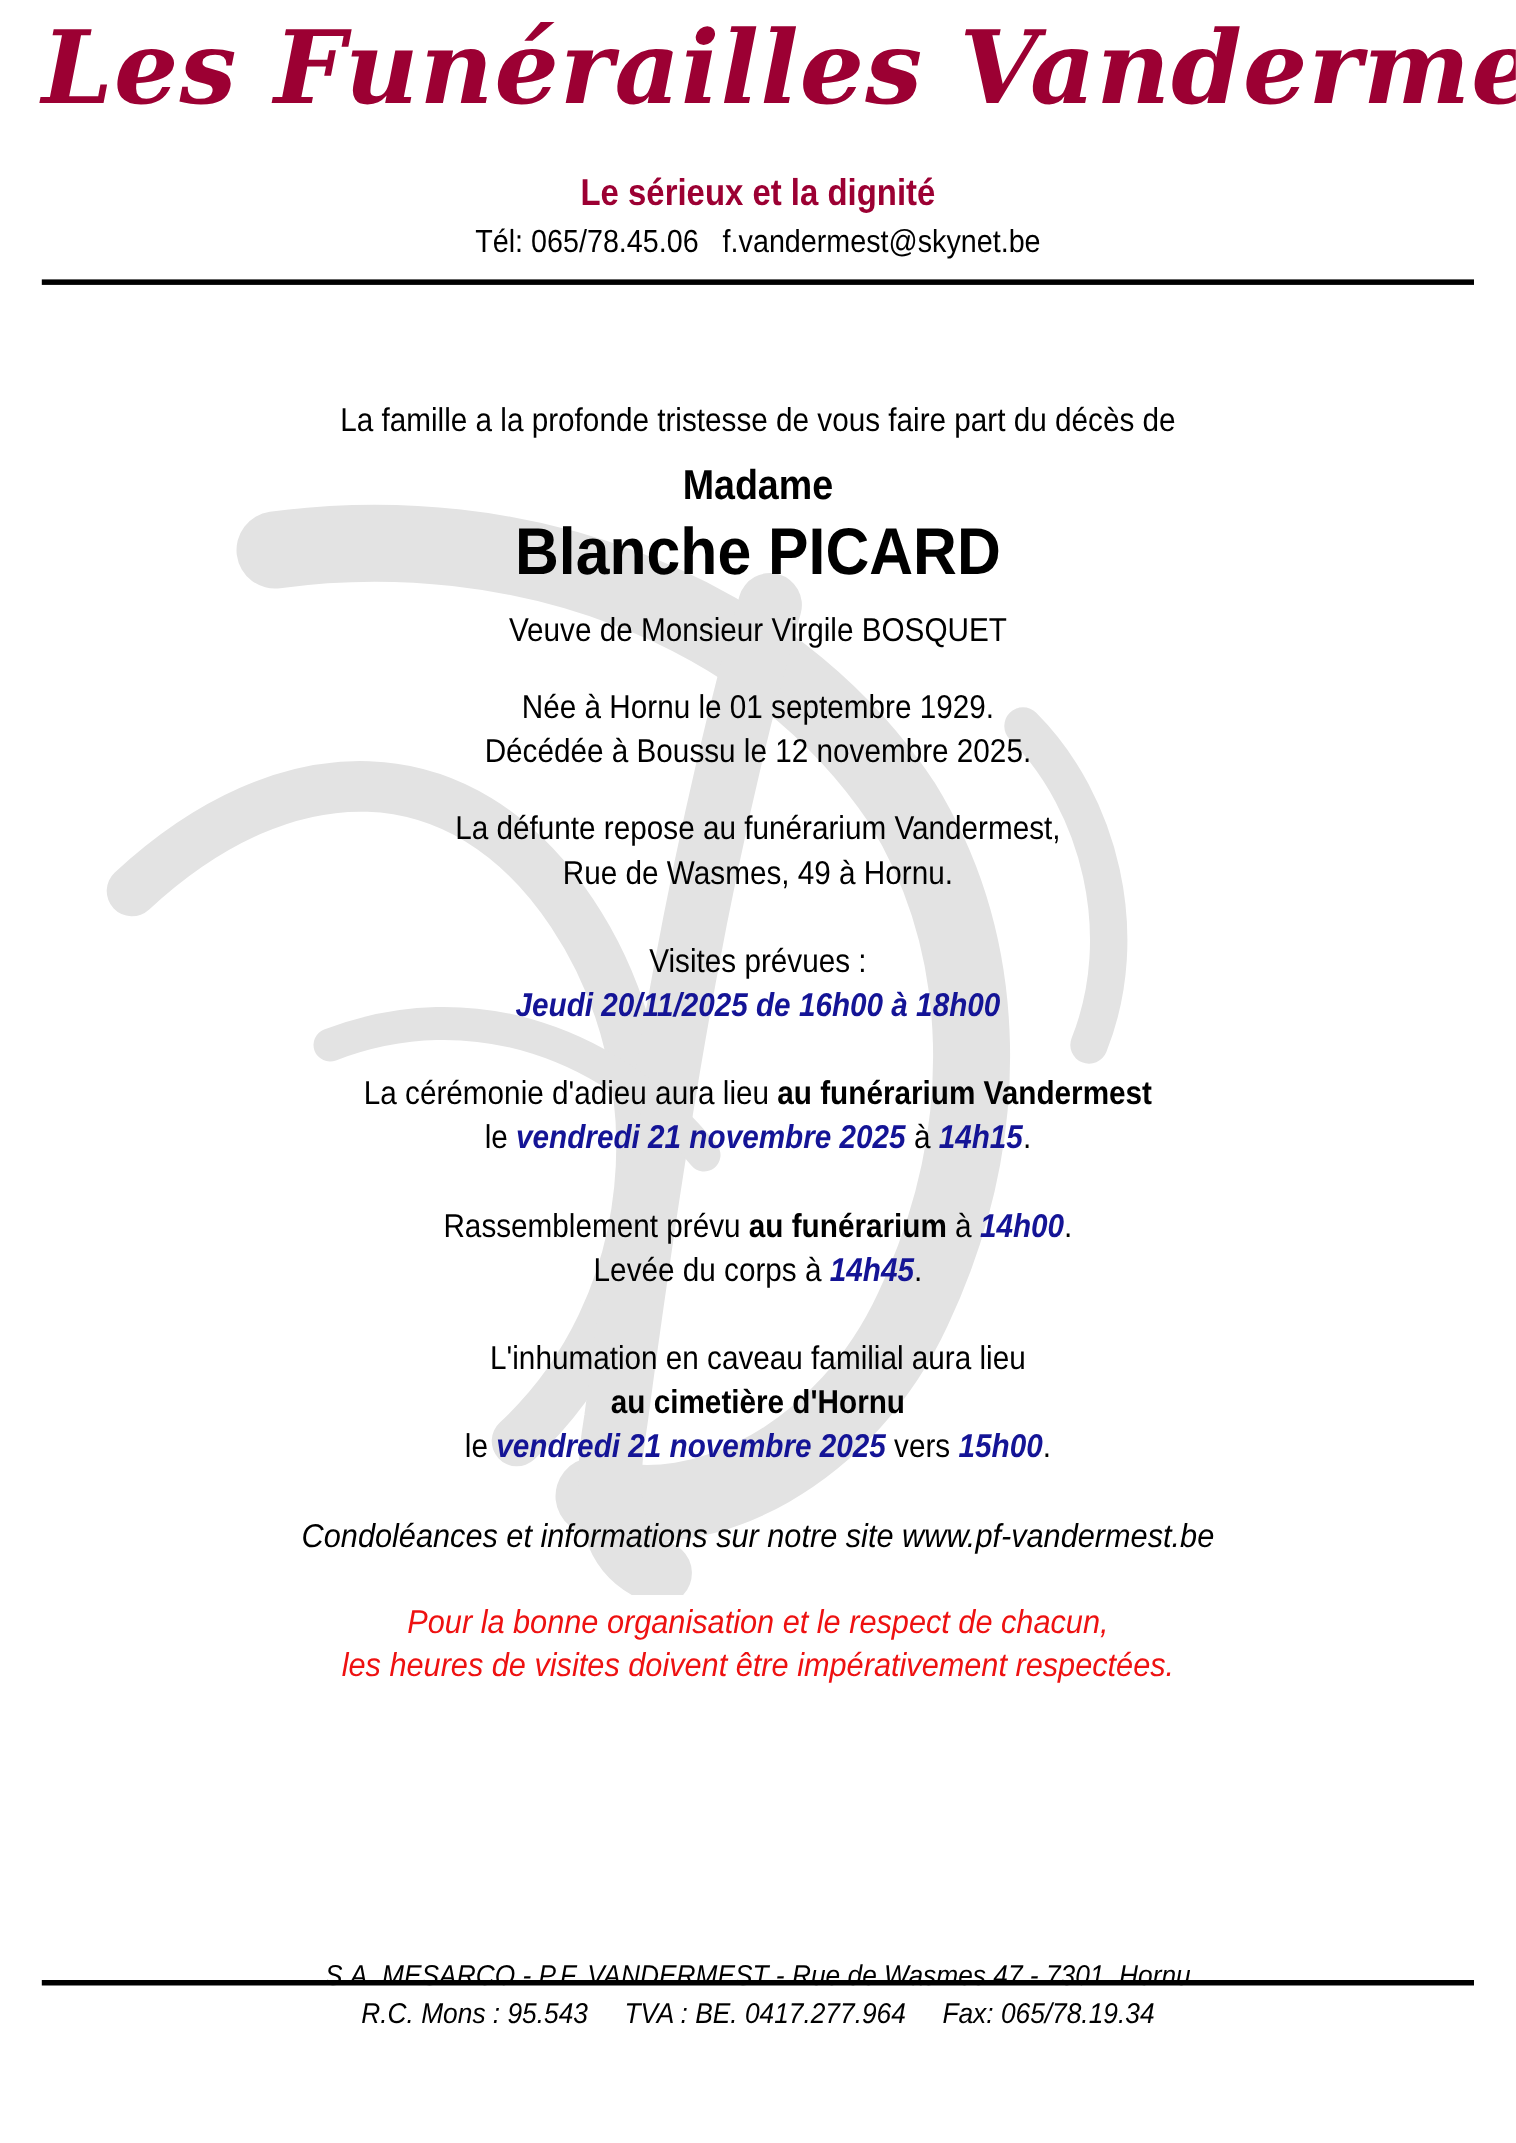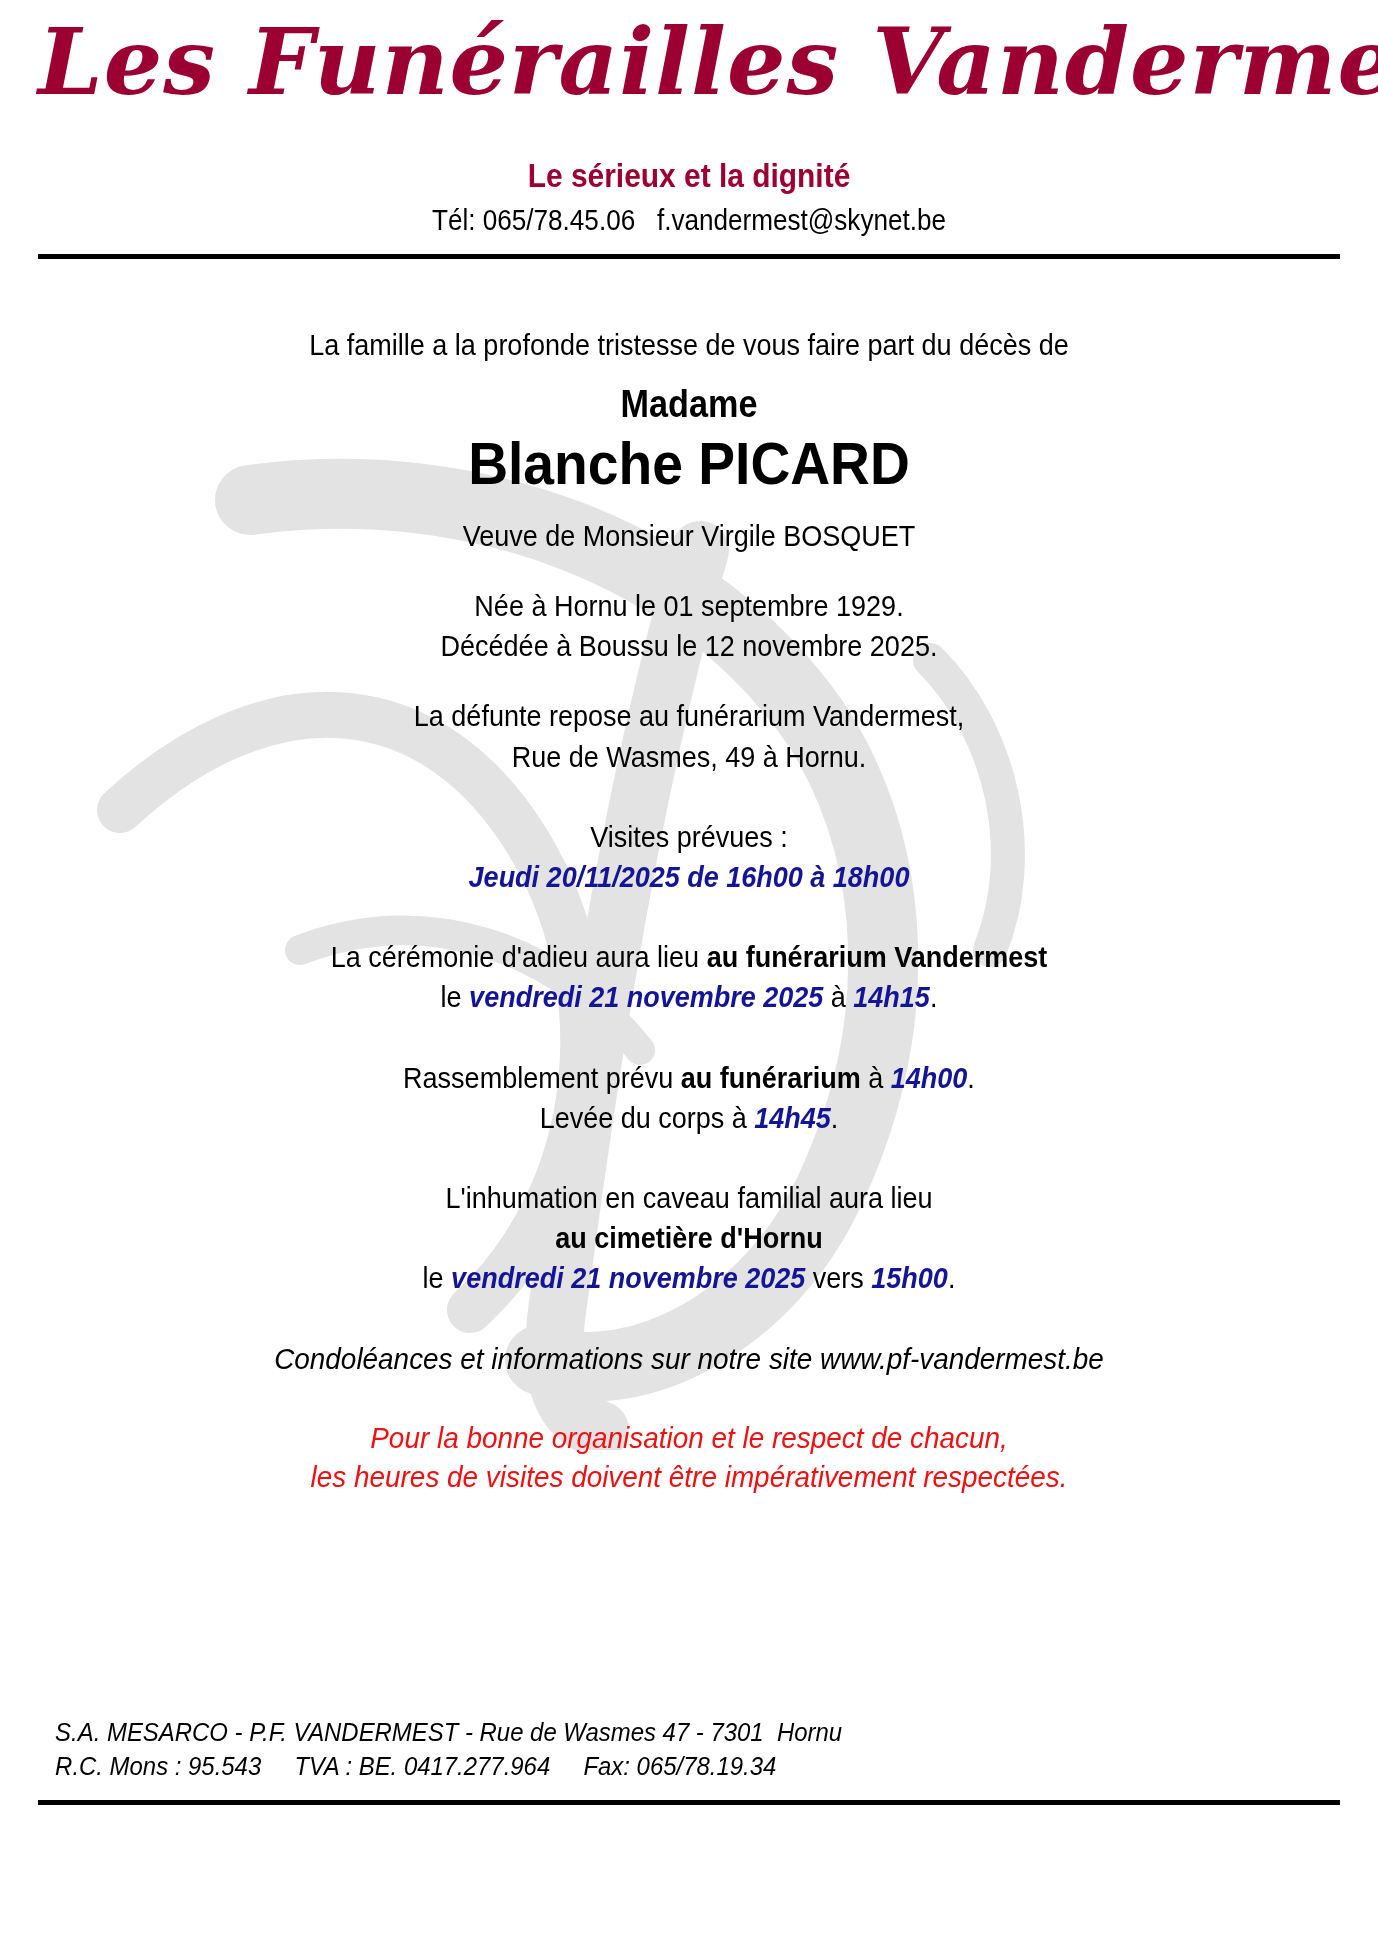--- a/index.html
+++ b/index.html
@@ -79,21 +79,21 @@
     border: 0;
     border-top: 5px solid #000000;
     margin: 17px 0 0 0;
   }
 
   
   .body-block {
     position: relative;
     z-index: 2;
     text-align: center;
-    margin-top: 66px;
+    margin-top: 104px;
   }
   .ln {
     font-size: 30px;
     line-height: 1.34;
     color: #000000;
     transform: scaleX(0.9);
     white-space: pre-wrap;
   }
   .gap-sm { height: 16px; }
   .gap-md { height: 30px; }
@@ -139,22 +139,23 @@
     right: 38px;
     top: 1792px;
     border: 0;
     border-top: 5px solid #000000;
     z-index: 2;
   }
   .footer {
     position: absolute;
     left: 0;
     right: 0;
-    top: 1716px;
-    z-index: 2;
+    top: 1780px;
+    z-index: 2;
+    text-align: center;
   }
   .footer .fl {
     font-style: italic;
     font-size: 26px;
     line-height: 1.3;
     transform: scaleX(0.92);
     white-space: pre;
   }
 </style>
 </head>

